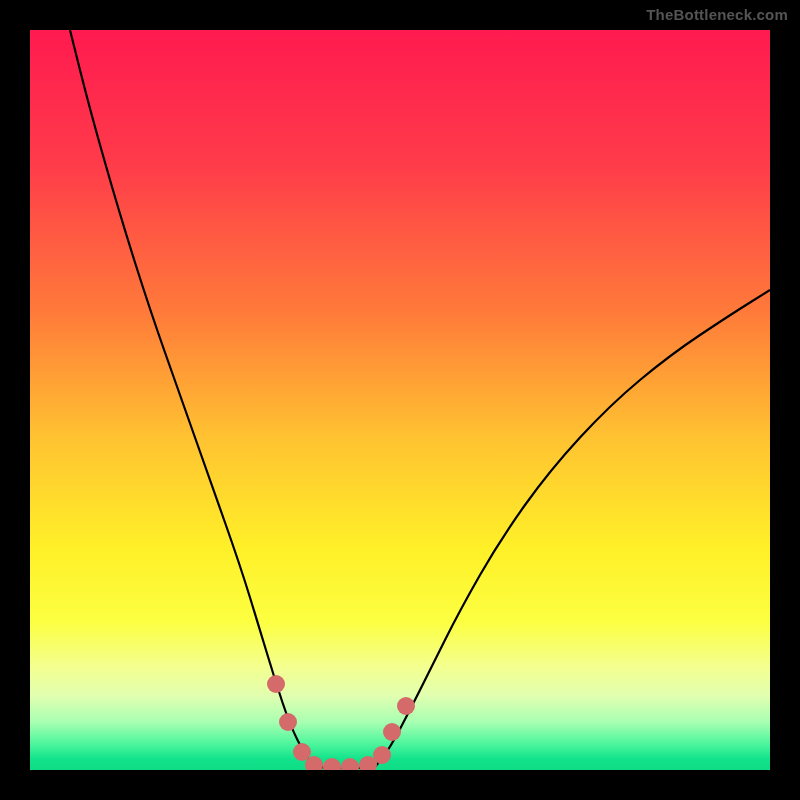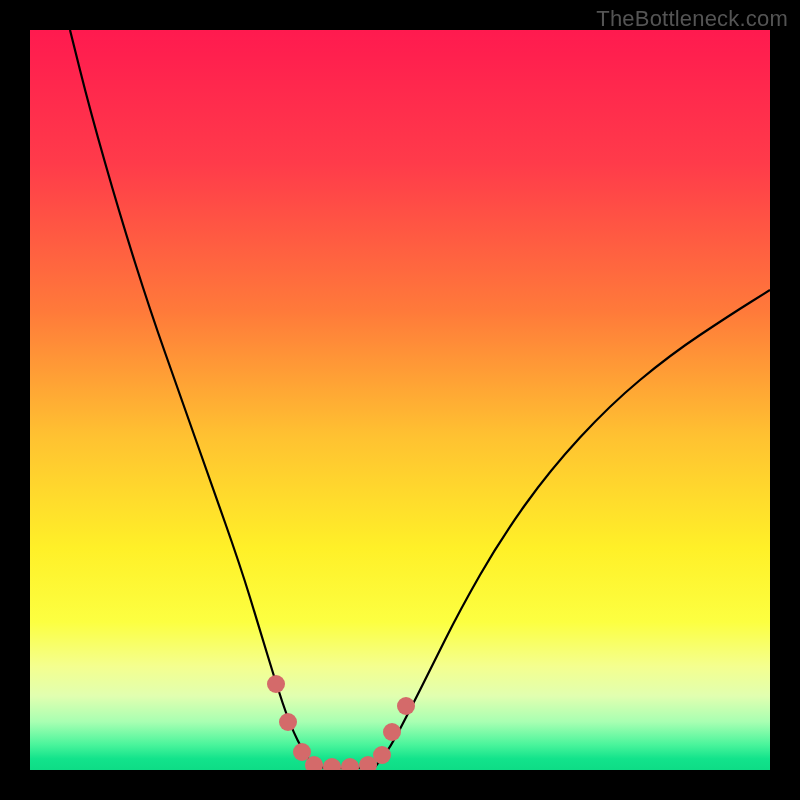--- a/index.html
+++ b/index.html
@@ -23,22 +23,22 @@
     position: absolute;
     left: 0; top: 0;
     width: 100%;
     height: 100%;
   }
   .watermark {
     position: absolute;
     top: 6px;
     right: 12px;
     color: #545454;
-    font-size: 22px;
-    font-weight: 400;
+    font-size: 15px;
+    font-weight: 700;
     letter-spacing: 0.2px;
     z-index: 5;
   }
   svg.curve {
     position: absolute;
     left: 0; top: 0;
     width: 100%;
     height: 100%;
     z-index: 3;
   }

